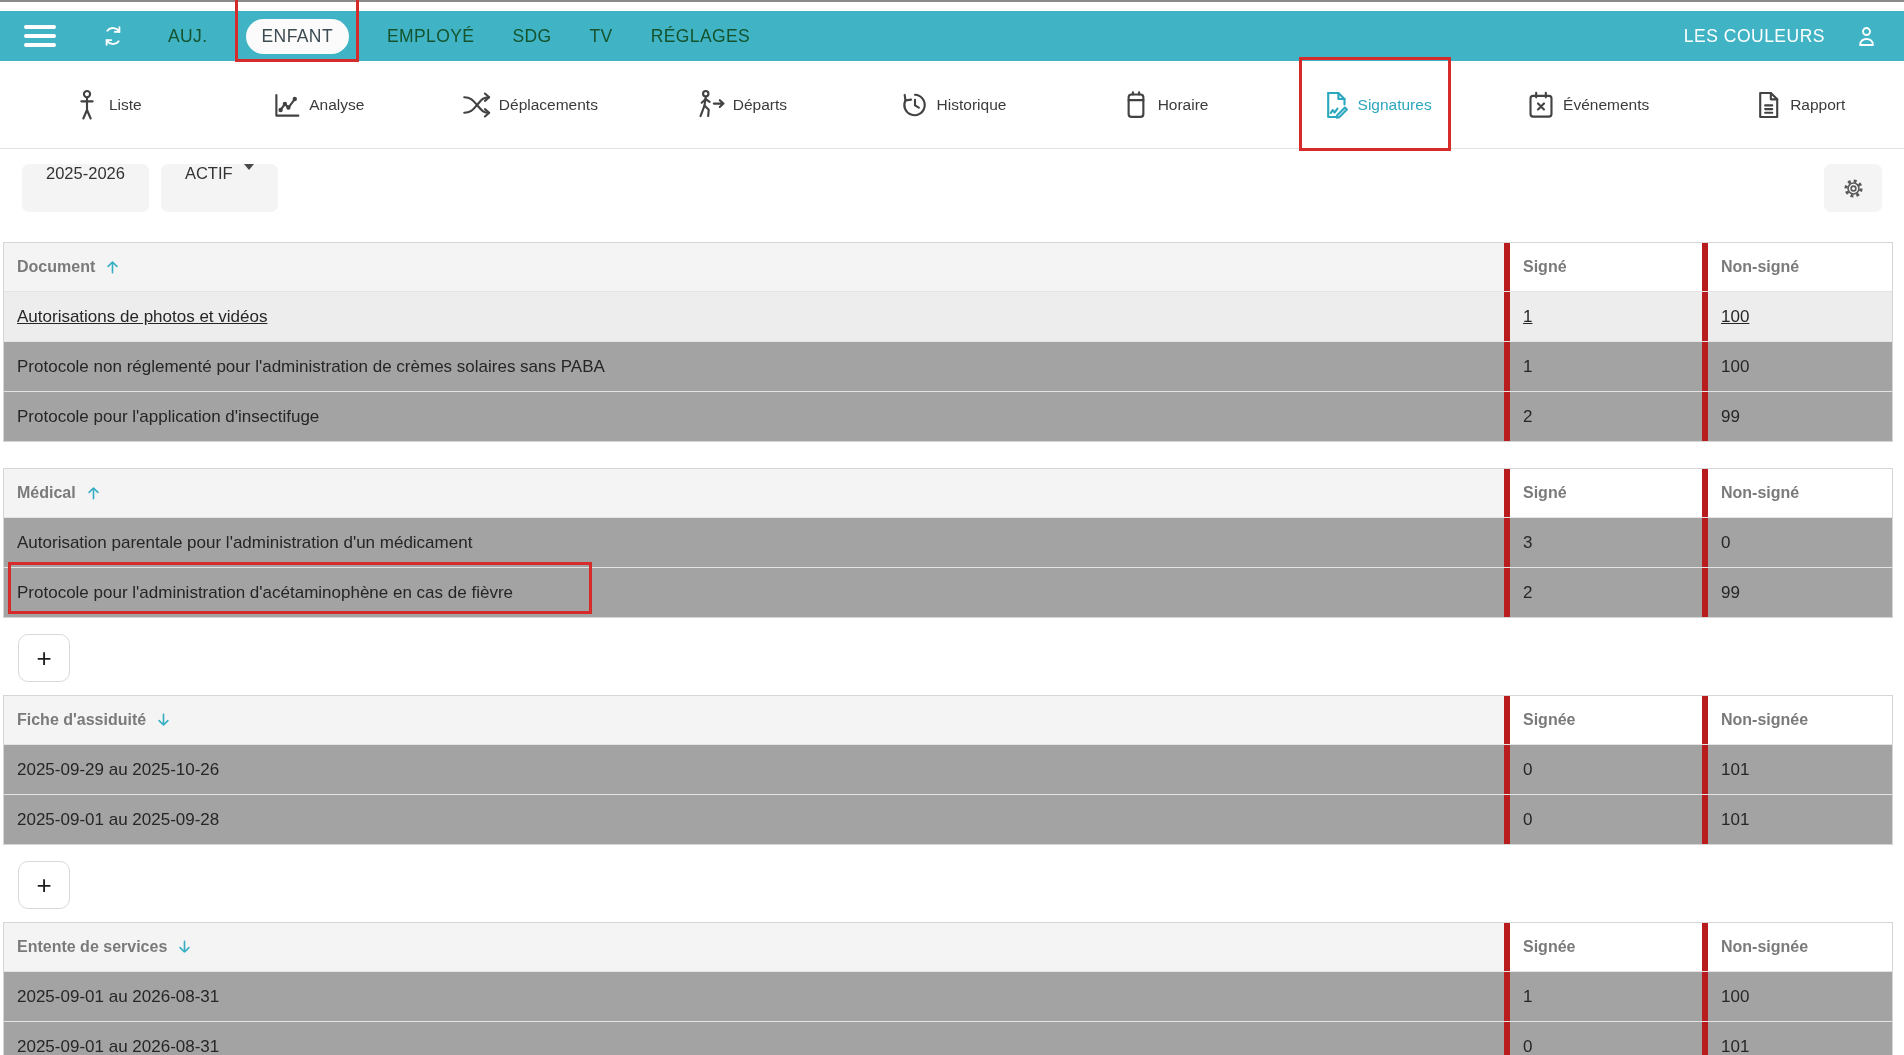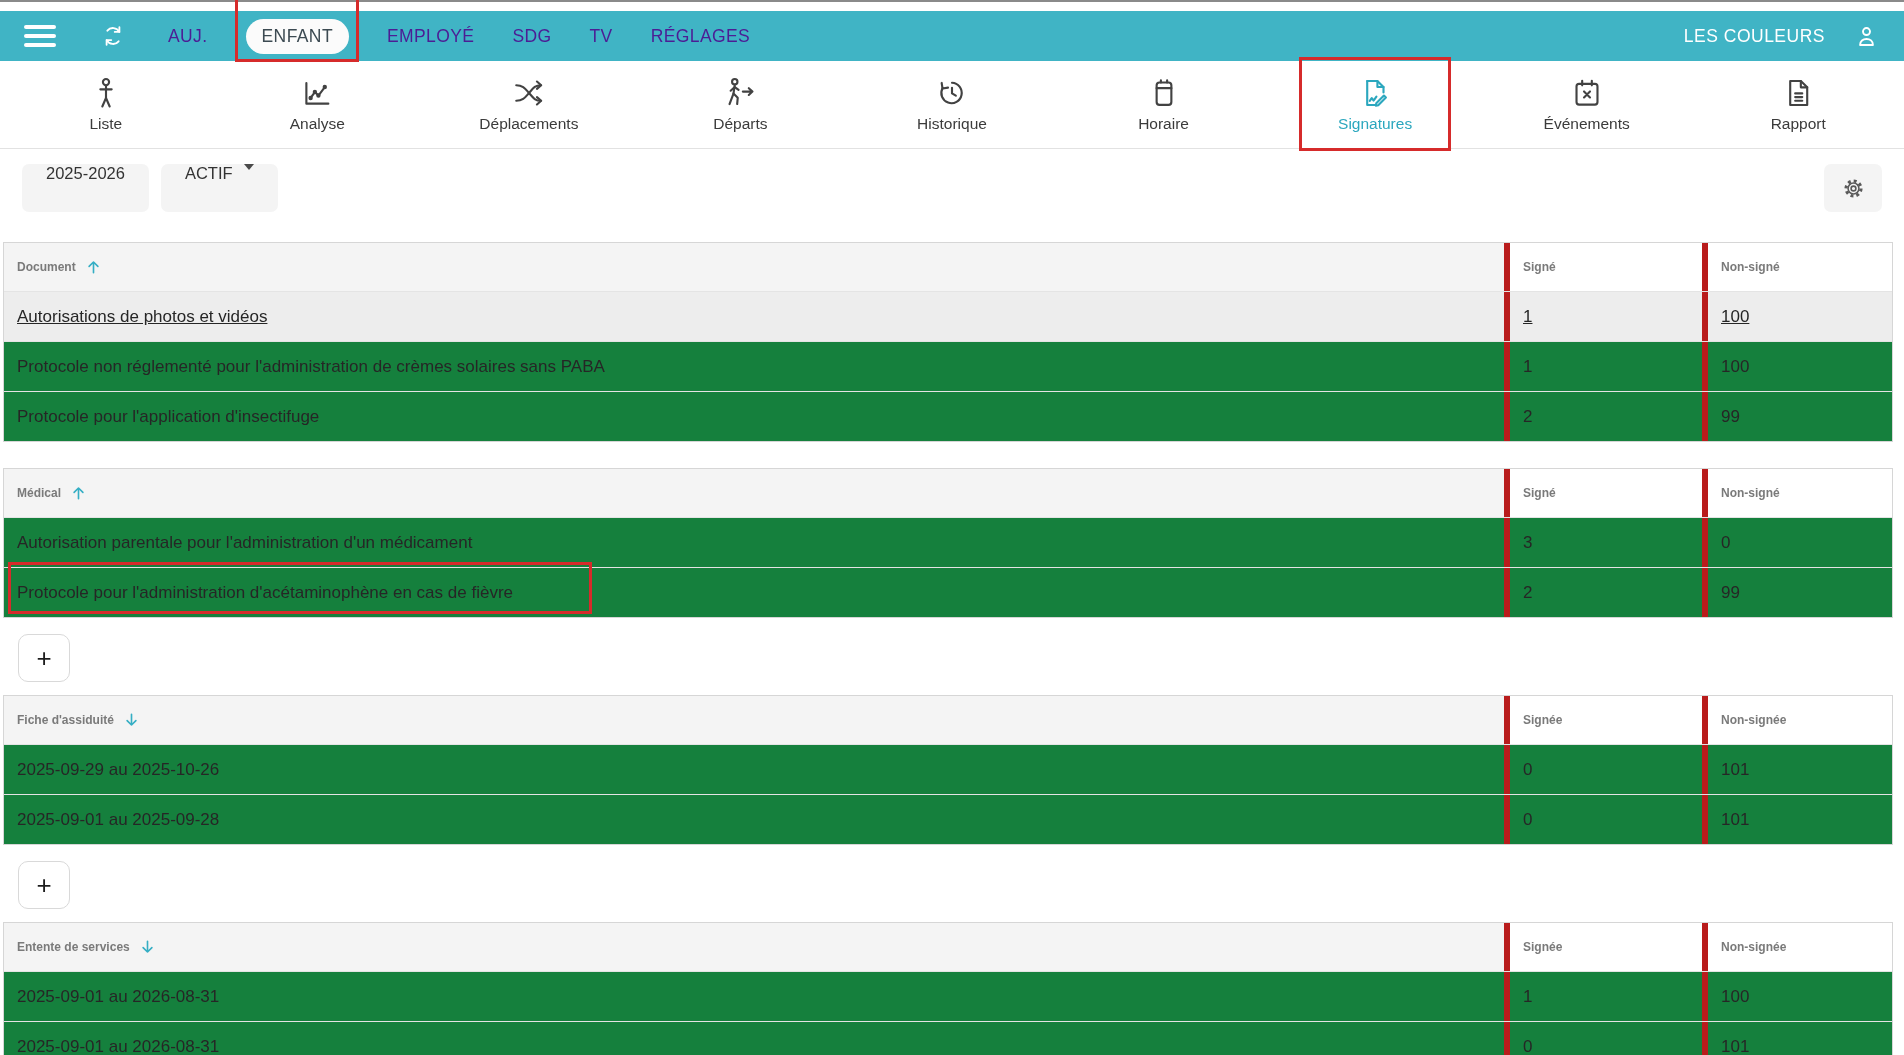--- a/index.html
+++ b/index.html
@@ -15,34 +15,34 @@
   .appbar {
     height:50px; background:#40b4c5; display:flex; align-items:center;
     padding:0 24px; color:#fff;
   }
   .hamburger { width:32px; display:flex; flex-direction:column; gap:5px; cursor:pointer; }
   .hamburger span { display:block; height:4px; background:#fff; border-radius:2px; }
   .icon-btn { display:flex; align-items:center; justify-content:center; cursor:pointer; }
   .refresh { margin-left:44px; }
   .navitems { display:flex; align-items:center; gap:38px; margin-left:42px; }
   .nav-item {
-    font-size:17.5px; font-weight:500; letter-spacing:.4px; color:#4c1d95;
+    font-size:17.5px; font-weight:500; letter-spacing:.4px; color:#14532d;
     cursor:pointer; white-space:nowrap;
   }
   .nav-item.pill {
     background:#fbfbfb; color:#3c4a52; padding:7px 16px; border-radius:18px;
     position:relative;
   }
   .spacer { flex:1; }
   .brand { font-size:17.5px; font-weight:500; letter-spacing:.5px; margin-right:28px; white-space:nowrap; }
 
   
   .tabs { display:grid; grid-template-columns:repeat(9,1fr); height:88px; border-bottom:1px solid #e2e2e2; background:#fff; }
   .tab {
-    display:flex; flex-direction:column; align-items:center; justify-content:center;
+    display:flex; flex-direction:row; align-items:center; justify-content:center;
     gap:5px; color:#3b3b3b; cursor:pointer; position:relative;
   }
   .tab svg { stroke:#424242; fill:none; stroke-width:1.5; stroke-linecap:round; stroke-linejoin:round; }
   .tab-label { font-size:15.5px; }
   .tab.active { color:#2ba7be; }
   .tab.active svg { stroke:#2ba7be; }
 
   
   .filterbar { display:flex; align-items:center; padding:15px 22px 0 22px; }
   .chip {
@@ -55,25 +55,25 @@
     margin-left:auto; width:58px; height:48px; background:#f4f4f4; border:none;
     border-radius:7px; display:flex; align-items:center; justify-content:center; cursor:pointer;
   }
   .gearbtn svg { stroke:#5a5a5a; fill:none; }
 
   
   .content { margin-top:30px; }
   .table { margin:0 11px 0 3px; border:1px solid #d6d6d6; background:#fff; }
   .thead, .trow { display:grid; grid-template-columns:1fr 198px 190px; }
   .thead { height:48px; }
-  .trow { height:50px; border-top:1px solid #e4e4e4; background:#15803d; position:relative; }
+  .trow { height:50px; border-top:1px solid #e4e4e4; background:#a3a3a3; position:relative; }
   .trow.shade { background:#ededed;text-decoration:underline; }
   .cell { display:flex; align-items:center; padding:0 13px; border-left:6px solid #b91c1c; overflow:hidden; white-space:nowrap; }
   .cell:first-child { border-left:none; }
-  .thead .cell { color:#7a7a7a; font-weight:700; font-size:12px; gap:9px;align-items:center; }
+  .thead .cell { color:#7a7a7a; font-weight:700; font-size:16px; gap:9px;align-items:center; }
   .thead .title-cell { background:#f4f4f4; }
   .trow .cell { font-size:17px; color:#262626; }
   .sort-svg { width:17px; height:18px; stroke:#35aec4; fill:none; stroke-width:2.3; stroke-linecap:round; stroke-linejoin:round; }
   .sort-svg.desc { transform:rotate(180deg); }
 
   .gap { height:26px; }
   .addwrap { padding:16px 0 13px 18px; }
   .addbtn {
     width:52px; height:48px; background:#fff; border:1px solid #d9d9d9; border-radius:10px;
     font-size:26px; line-height:1; color:#1d1d1d; cursor:pointer; font-family:inherit;

